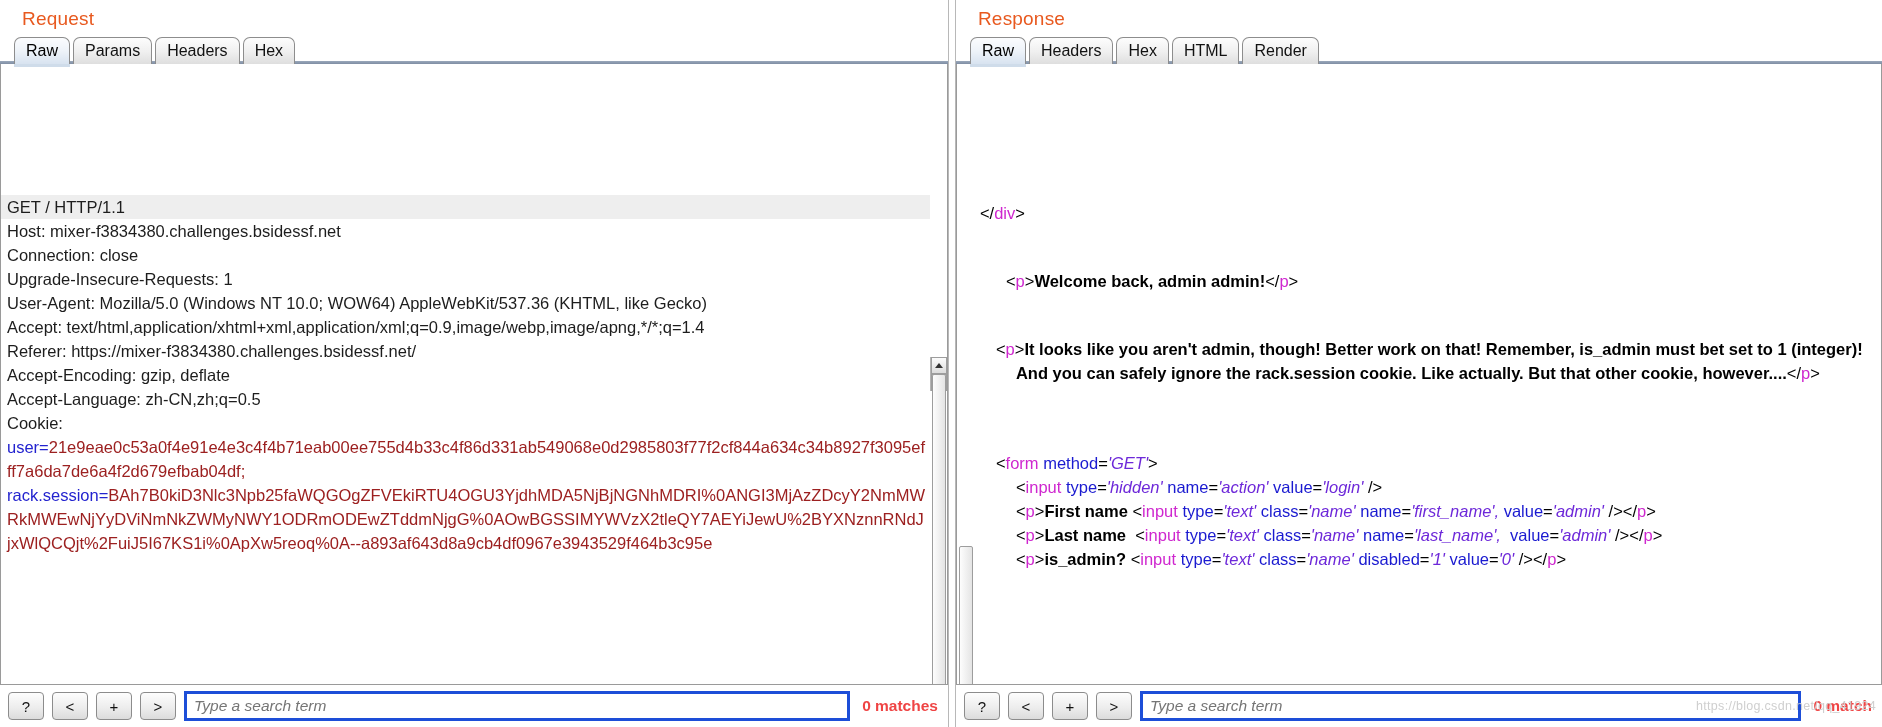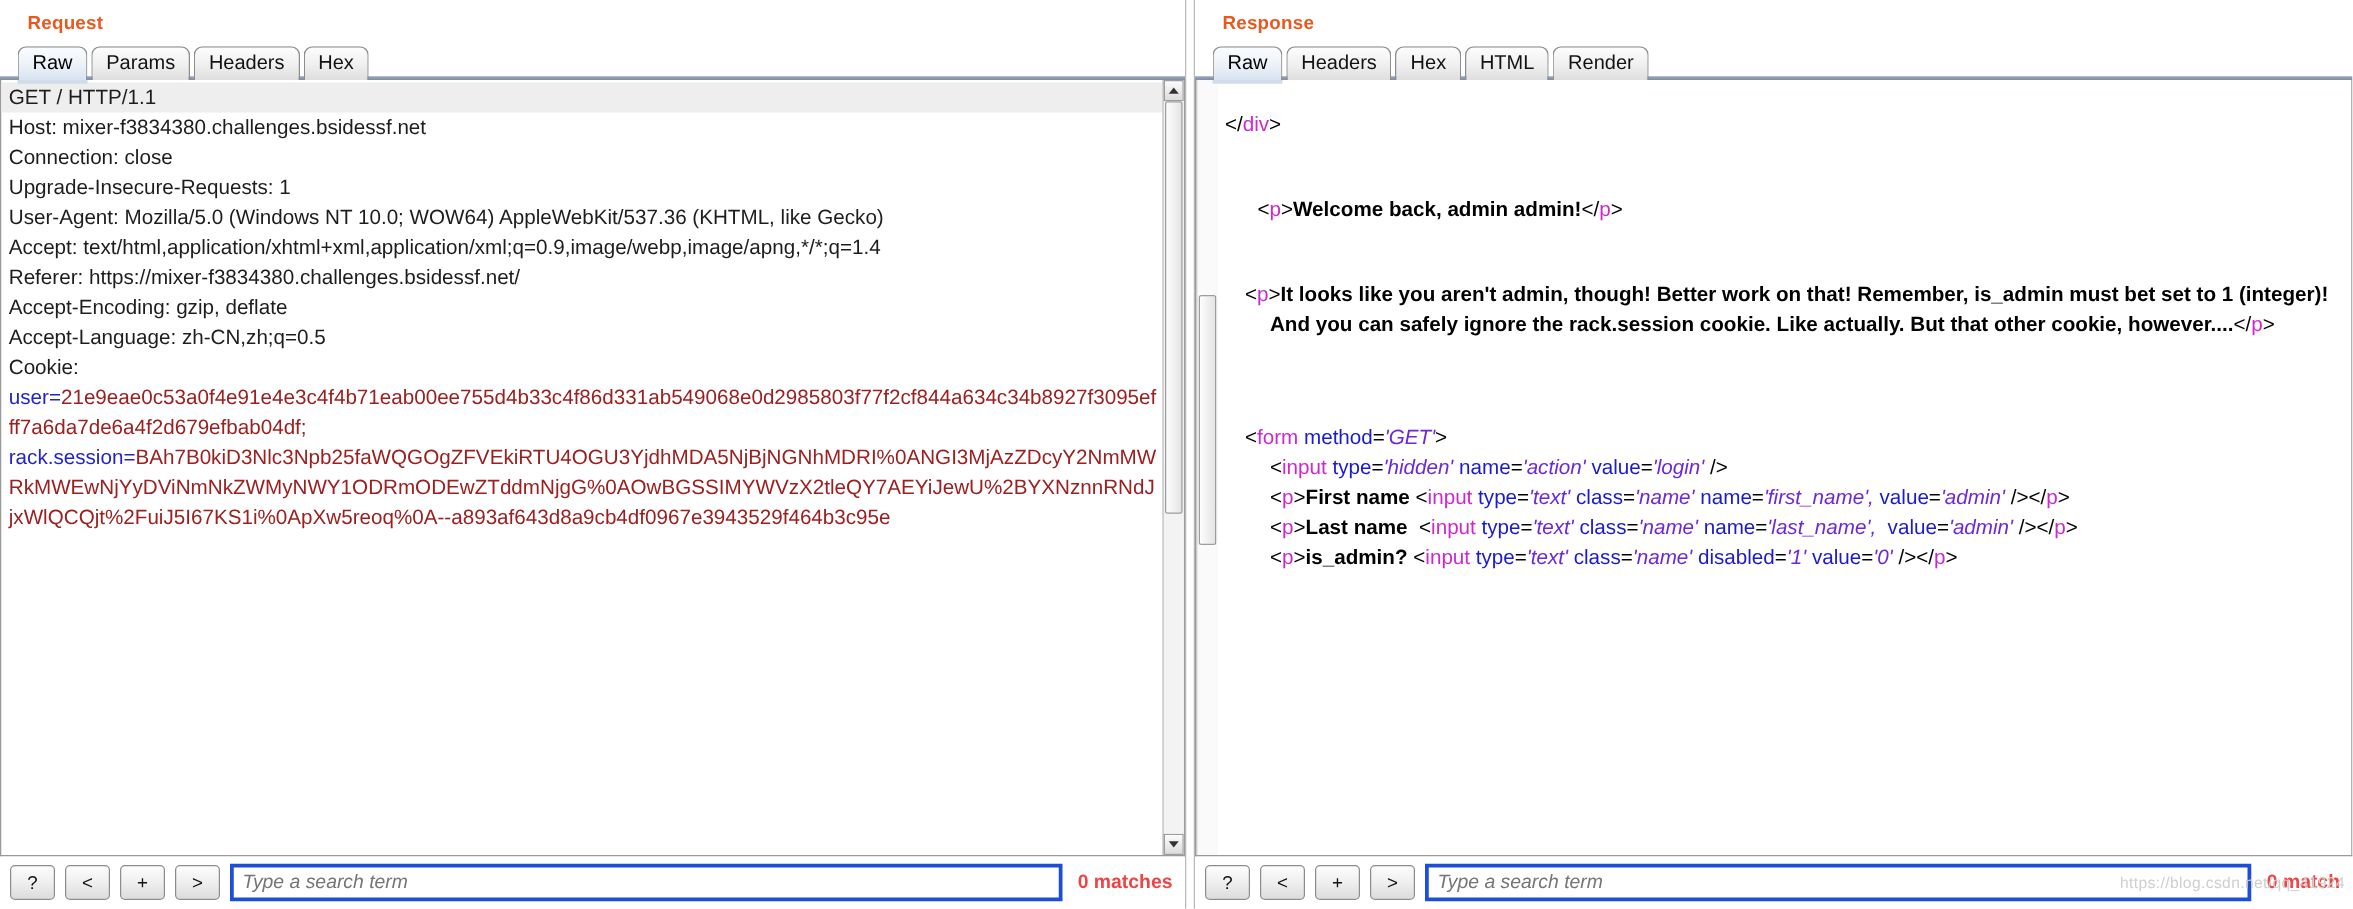--- a/index.html
+++ b/index.html
@@ -16,21 +16,21 @@
   .panel-left  { width: 952px; }
   .panel-right { width: 930px; }
 
   .vsplit {
     width: 8px; height: 727px; background: #ffffff;
     border-left: 1px solid #b8b8b8; border-right: 1px solid #b8b8b8;
     flex: 0 0 8px;
   }
 
   .panel-title {
-    color: #e8591f; font-weight: bold; font-size: 15px;
+    color: #e8591f; font-weight: normal; font-size: 19px;
     padding: 6px 0 4px 22px; letter-spacing: .2px;
     height: 34px; line-height: 26px;
   }
 
   
   .tabs { position: relative; height: 30px; padding-left: 14px; display: flex; align-items: flex-end; }
   .tabs::after {
     content: ""; position: absolute; left: 0; right: 0; bottom: 0;
     height: 3px; background: linear-gradient(#9aa8bb, #7e8da3);
   }
@@ -52,20 +52,21 @@
     content: ""; position: absolute; left: -1px; right: -1px; bottom: -3px; height: 3px;
     background: #cfdcea;
   }
 
   
   .editor-wrap {
     position: relative; flex: 1 1 auto;
     border: 1px solid #9a9a9a; border-top: none;
     background: #fff; overflow: hidden;
     display: flex;
+    align-items: center;
   }
   .editor {
     flex: 1 1 auto; overflow: hidden;
     font-family: "Liberation Sans", sans-serif;
     font-size: 16.5px; line-height: 24px;
     color: #1d1d1d; padding: 2px 0 0 0;
   }
   .line { padding: 0 4px 0 6px; white-space: pre-wrap; word-break: break-all; }
   .line.first { background: #eeeeee; }
   .pad { height: 22px; }

